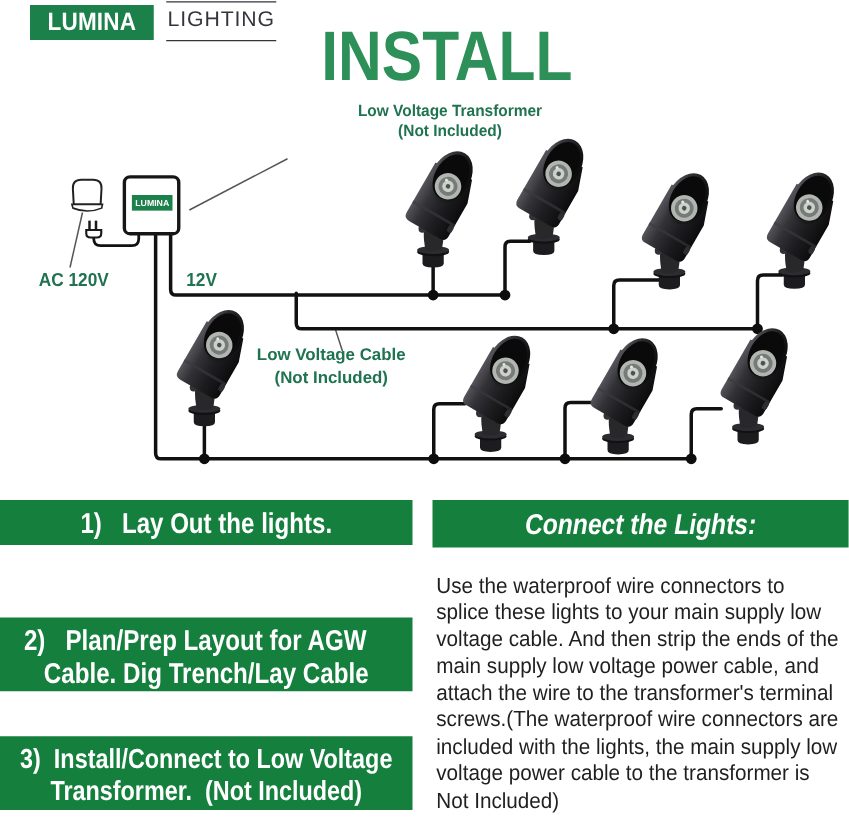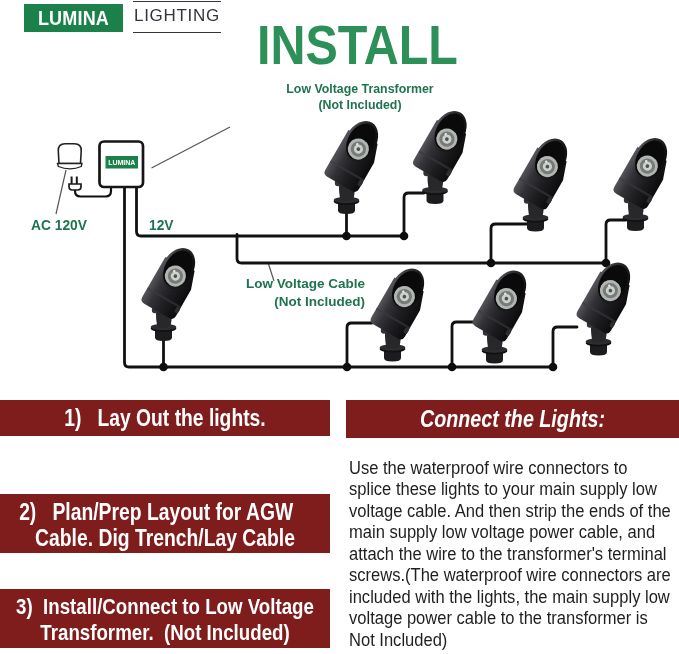--- a/index.html
+++ b/index.html
@@ -1,38 +1,38 @@
 <!DOCTYPE html>
 <html><head>
 <meta charset="utf-8">
 <style>
   html,body{margin:0;padding:0;}
   body{width:679px;height:654px;position:relative;background:#ffffff;
        font-family:"Liberation Sans", sans-serif;overflow:hidden;}
   .abs{position:absolute;}
   .grn{color:#1f7350;font-weight:bold;}
-  .banner{background:#7f1d1d;color:#ffffff;font-weight:bold;text-align:center;}
+  .banner{background:#15803d;color:#ffffff;font-weight:bold;text-align:center;}
 </style>
 </head>
 <body>
 
 <div class="abs" style="left:24px;top:4px;width:99px;height:28px;background:#1b8049;
      color:#fff;font-weight:bold;font-size:20px;line-height:28px;text-align:center;
      letter-spacing:0.2px;"><span style="display:inline-block;transform:scaleX(0.9);">LUMINA</span></div>
 <div class="abs" style="left:133px;top:1px;width:88px;height:30px;
      border-top:1.6px solid #34343c;border-bottom:1.6px solid #34343c;
      color:#34343c;font-size:17px;letter-spacing:0.7px;line-height:28px;text-align:center;">LIGHTING</div>
 
 <div class="abs" style="left:256.5px;top:17px;font-size:56px;font-weight:bold;color:#2e9059;
      line-height:56px;transform:scaleX(0.865);transform-origin:left top;">INSTALL</div>
 
 <div class="abs grn" style="left:260px;top:81px;width:200px;text-align:center;font-size:13px;line-height:15.5px;transform:scaleX(0.95);">
 Low Voltage Transformer<br>(Not Included)</div>
 
-<div class="abs grn" style="left:165px;top:274.5px;width:200px;text-align:right;font-size:13.5px;line-height:18px;">
+<div class="abs grn" style="left:165px;top:274.5px;width:200px;text-align:center;font-size:13.5px;line-height:18px;">
 Low Voltage Cable<br>(Not Included)</div>
 
 <div class="abs grn" style="left:31px;top:217px;font-size:15px;line-height:15px;transform:scaleX(0.92);transform-origin:left top;">AC 120V</div>
 <div class="abs grn" style="left:149px;top:217px;font-size:15px;line-height:15px;transform:scaleX(0.92);transform-origin:left top;">12V</div>
 
 <svg class="abs" style="left:0;top:0;" width="679" height="400" viewBox="0 0 679 400">
 <defs>
   <linearGradient id="gb" x1="0" y1="0" x2="1" y2="0">
     <stop offset="0" stop-color="#54545a"></stop>
     <stop offset="0.25" stop-color="#323237"></stop>

